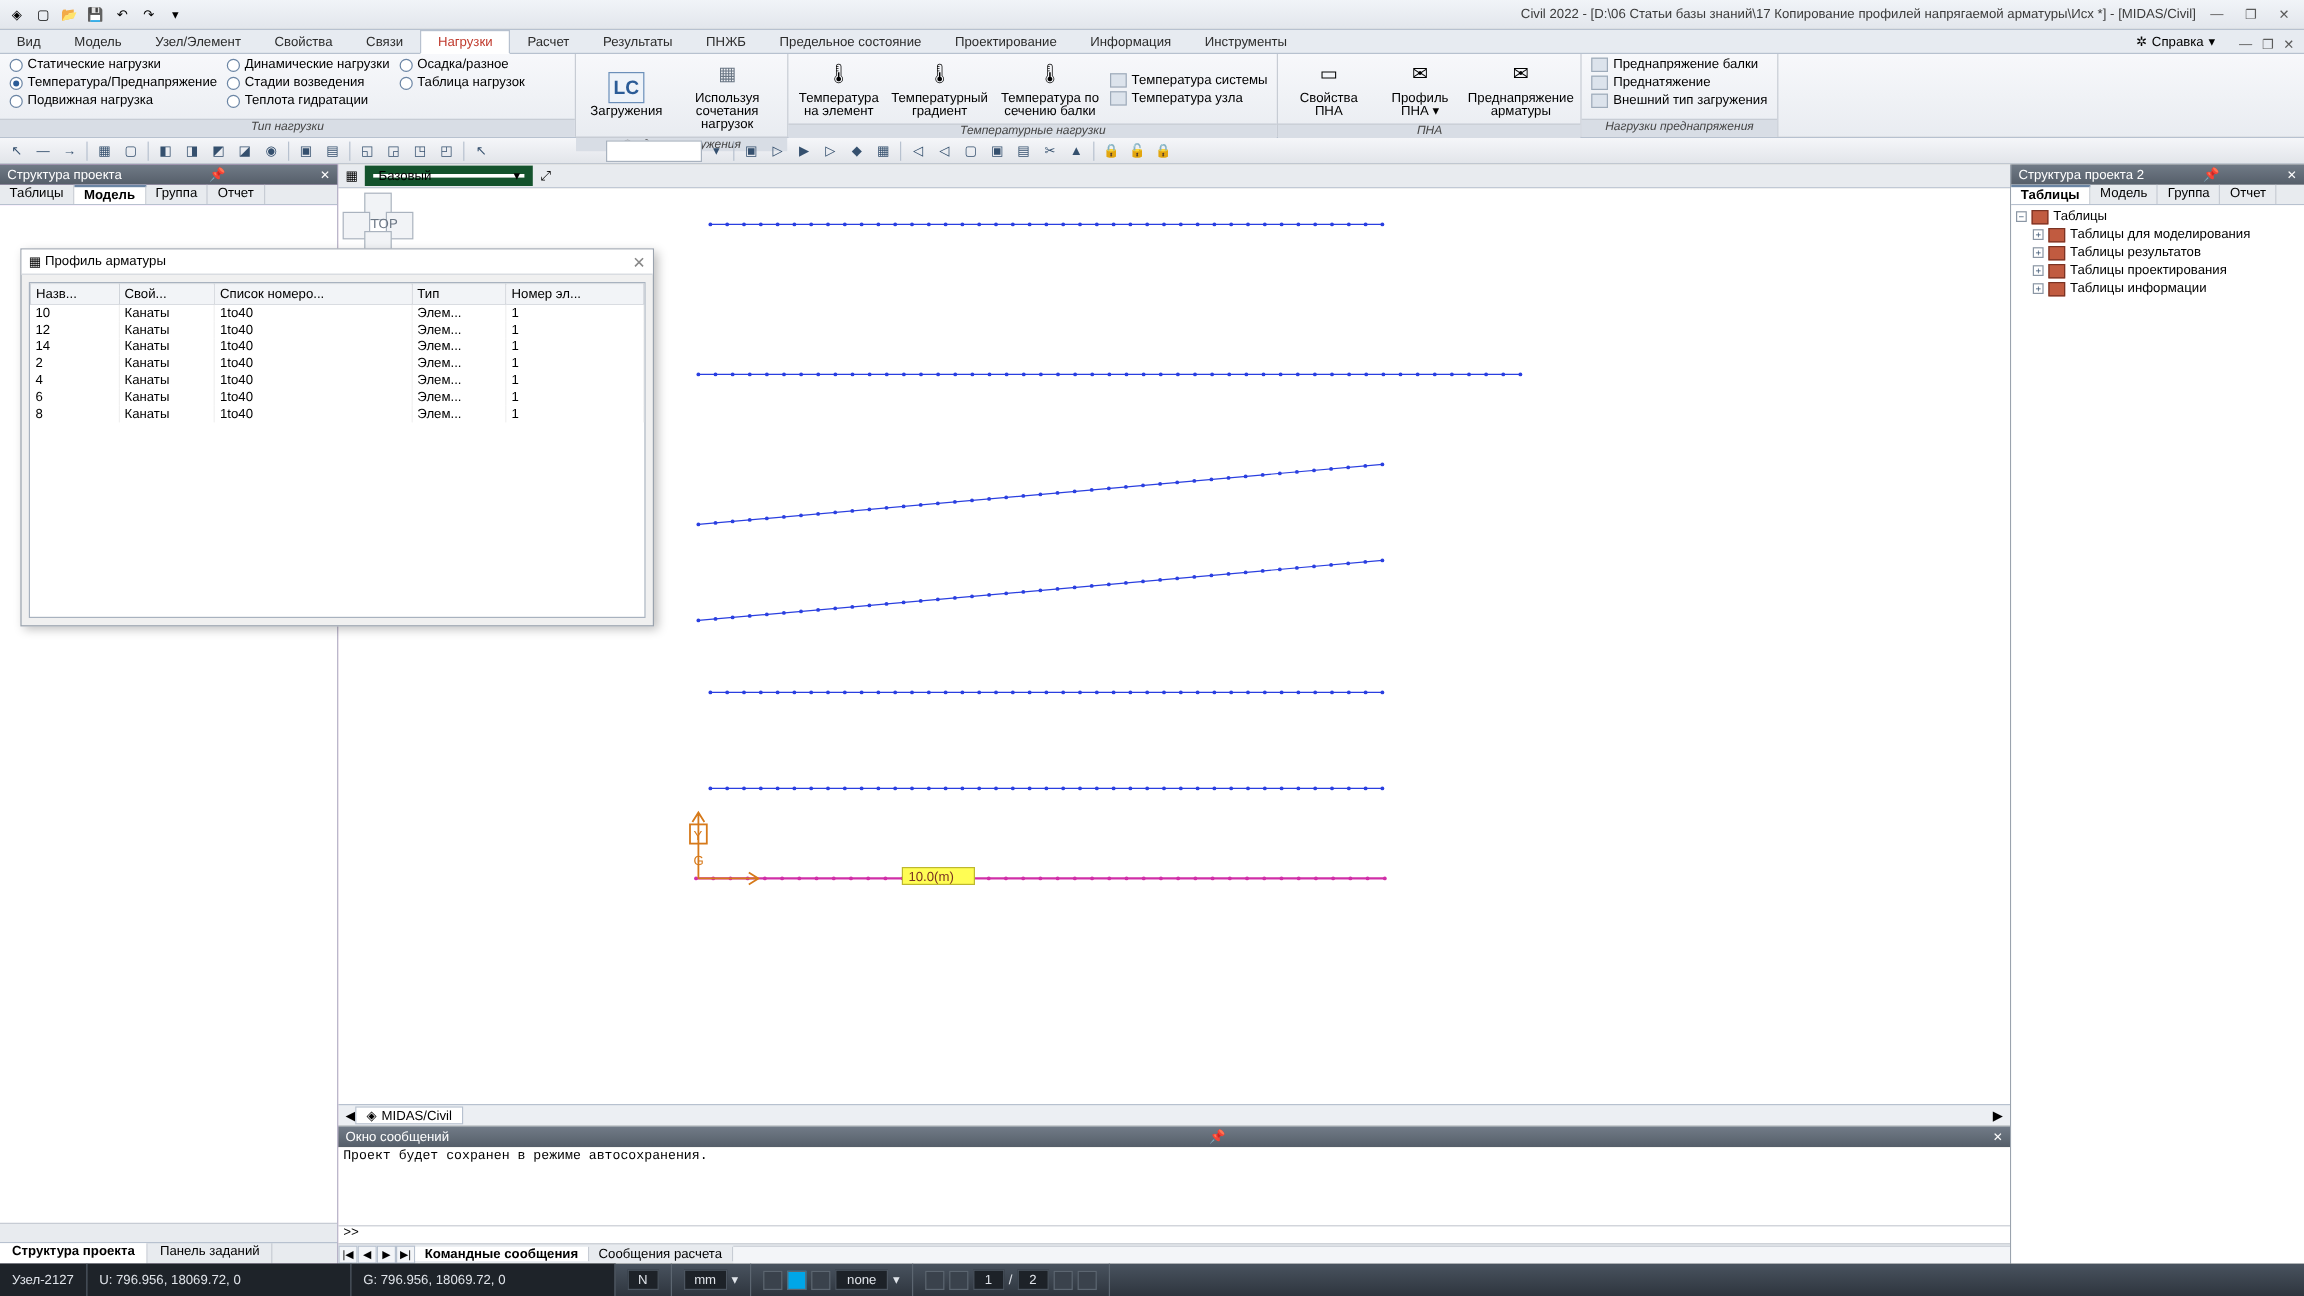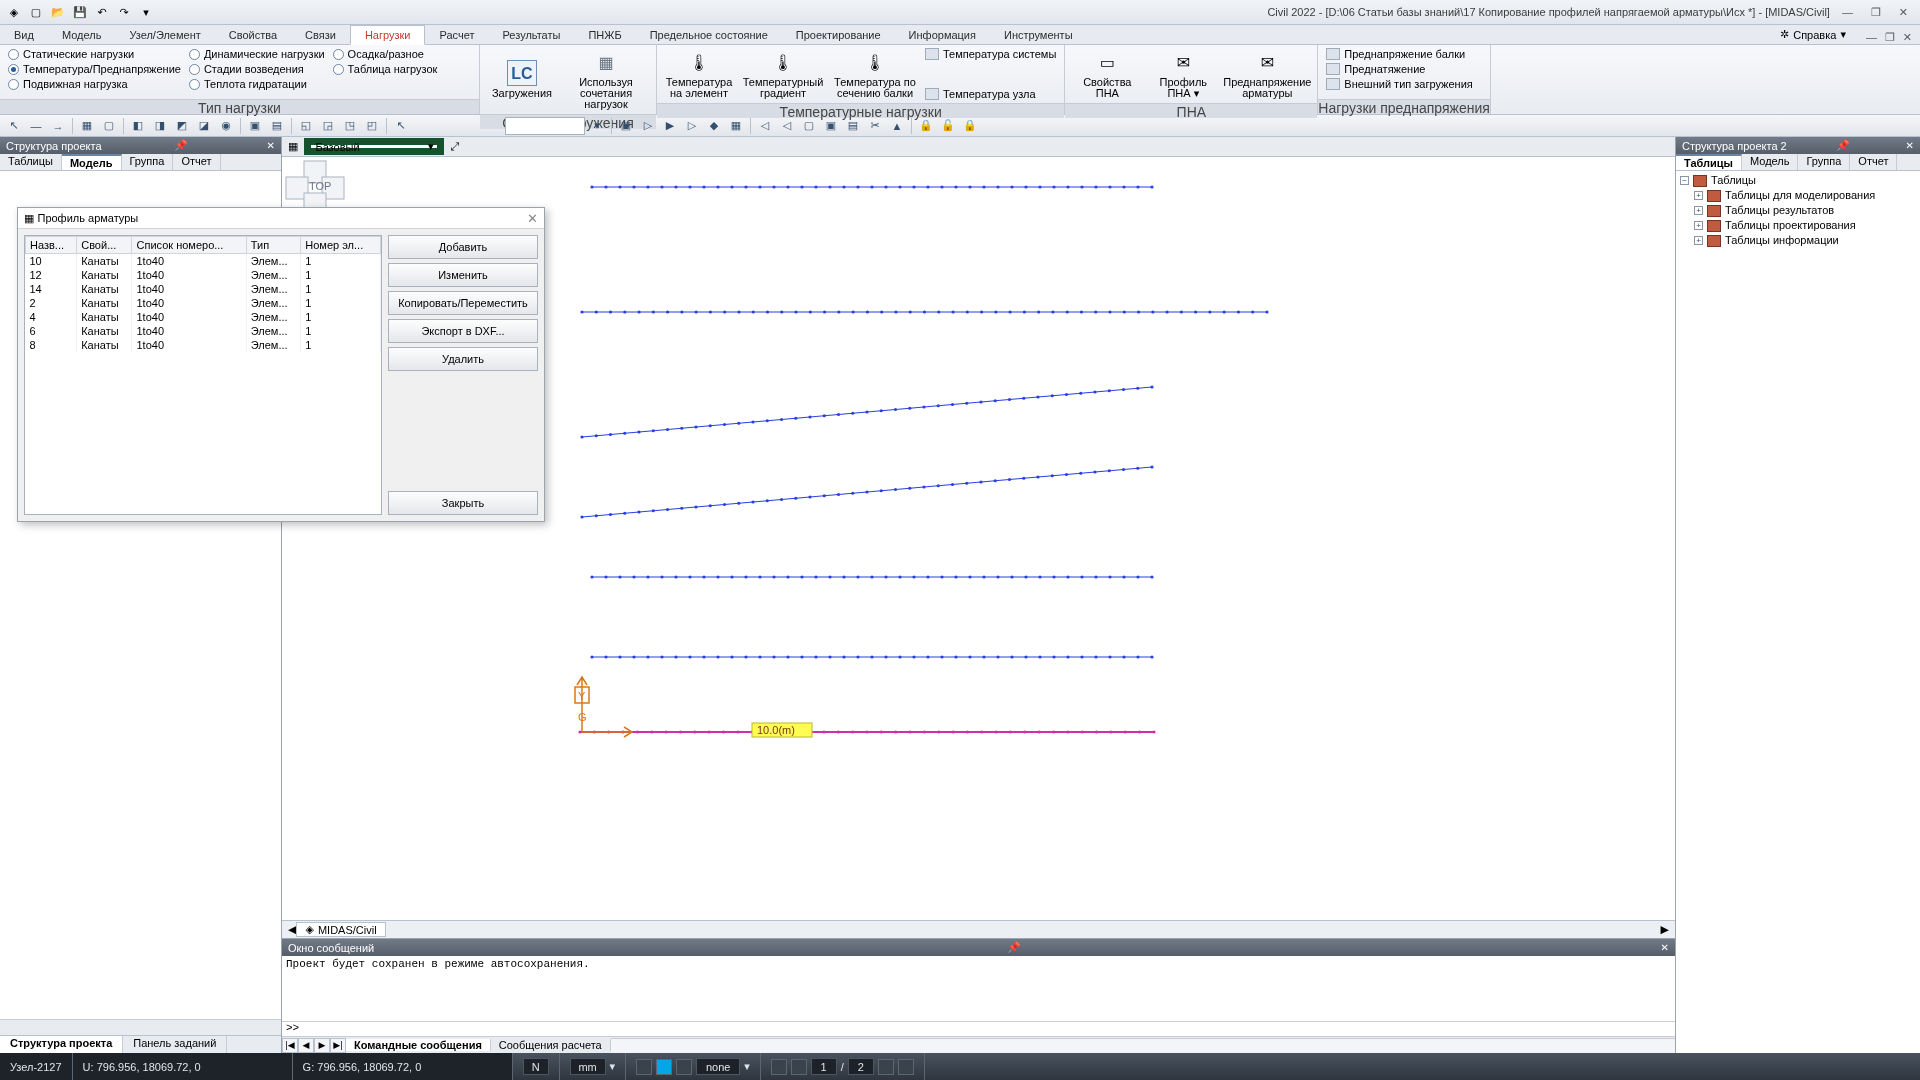--- a/index.html
+++ b/index.html
@@ -16,21 +16,21 @@
 .ribbontabs { height: 20px; background: #e7ebf1; display: flex; align-items: flex-end; border-bottom: 1px solid #b7c1cf; }
 .ribbontabs .tab { padding: 3px 14px; color: #2b2b2b; }
 .ribbontabs .tab.active { background: #fff; border: 1px solid #b7c1cf; border-bottom: 1px solid #fff; color: #c03b2e; position: relative; top: 1px; }
 .ribbontabs .help { margin-left: auto; padding: 3px 12px; display:flex; align-items:center; gap:4px;}
 .ribbontabs .minbtns { display:flex; gap:8px; padding:0 8px; color:#5b5b5b;}
 
 
 .ribbon { height: 70px; background: linear-gradient(#f7f8fb,#e9ecf1); display: flex; border-bottom: 1px solid #b7c1cf; }
 .rgroup { border-right: 1px solid #c7ccd4; display: flex; flex-direction: column; }
 .rgroup .body { flex: 1; display: flex; padding: 2px 6px; gap: 4px; }
-.rgroup .label { height: 15px; background: #d8dde5; text-align: center; font-size: 14px; color: #454545; border-top: 1px solid #c7ccd4; }
+.rgroup .label { height: 15px; background: #d8dde5; text-align: center; font-size: 10px; color: #454545; border-top: 1px solid #c7ccd4; font-style: italic; }
 .radioitem { display: flex; align-items: center; gap: 4px; font-size: 11px; padding: 1px 2px; }
 .radioitem .r { width: 11px; height: 11px; border: 1px solid #6b85a4; border-radius: 50%; background:#fff; display:flex; align-items:center; justify-content:center;}
 .radioitem.sel .r::after { content:""; width:5px; height:5px; background:#2b5c97; border-radius:50%; }
 .vcol { display:flex; flex-direction:column; gap:1px; }
 .bigbtn { display:flex; flex-direction:column; align-items:center; justify-content:center; width:72px; text-align:center; font-size:10px; line-height:11px; gap:2px; padding:2px;}
 .bigbtn2 { width: 88px; }
 .bigicon { width:30px; height:26px; display:flex; align-items:center; justify-content:center; font-size:16px;}
 .linkitem { display:flex; align-items:center; gap:4px; font-size:11px; padding:1px 2px;}
 .linkitem .li { width:14px; height:12px; background:#dce3ec; border:1px solid #9eabba; }
 
@@ -213,21 +213,21 @@
           <span>Температура на элемент</span>
         </div>
       <div class="bigbtn bigbtn2">
           <div class="bigicon">🌡</div>
           <span>Температурный градиент</span>
         </div>
       <div class="bigbtn bigbtn2">
           <div class="bigicon">🌡</div>
           <span>Температура по сечению балки</span>
         </div>
-      <div class="vcol" style="justify-content:space-between">
+      <div class="vcol" style="justify-content:center">
         <div class="linkitem">
             <span class="li"></span>
             <span>Температура системы</span>
           </div>
         <div class="linkitem">
             <span class="li"></span>
             <span>Температура узла</span>
           </div>
       </div>
     </div>
@@ -822,29 +822,20 @@
             <tr>
               <td>8</td>
               <td>Канаты</td>
               <td>1to40</td>
               <td>Элем...</td>
               <td>1</td>
             </tr>
           </tbody>
       </table>
     </div>
-    <div class="dbtns">
-      <button>Добавить</button>
-      <button>Изменить</button>
-      <button>Копировать/Переместить</button>
-      <button>Экспорт в DXF...</button>
-      <button>Удалить</button>
-      <div class="spacer"></div>
-      <button>Закрыть</button>
-    </div>
   </div>
 </div>
 
 <div class="status">
   <div class="cell dark">Узел-2127</div>
   <div class="cell dark" style="min-width:220px">U: 796.956, 18069.72, 0</div>
   <div class="cell dark" style="min-width:220px">G: 796.956, 18069.72, 0</div>
   <div class="cell">
       <input style="width: 26px;" value="N">
     </div>

